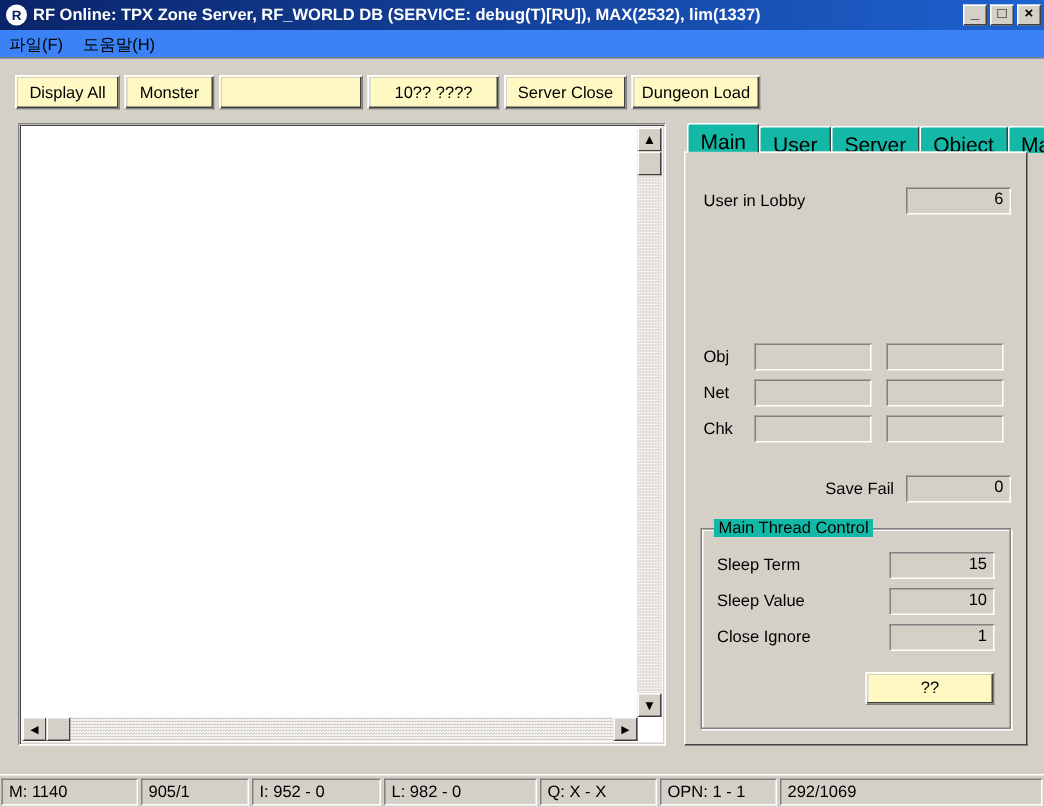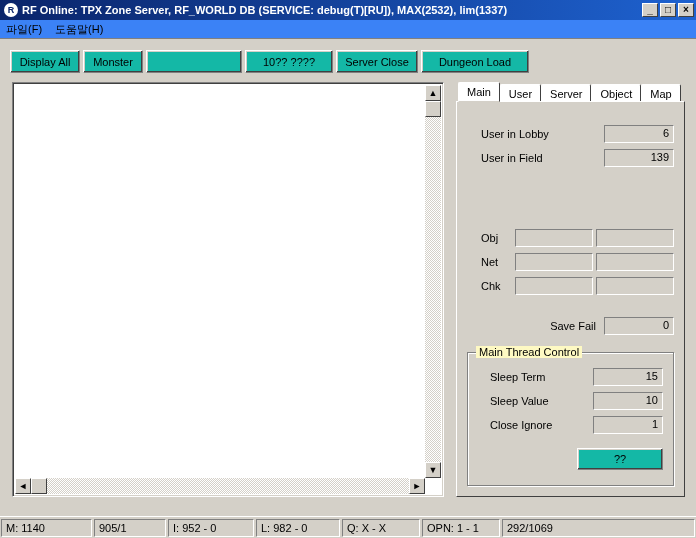--- a/index.html
+++ b/index.html
@@ -67,40 +67,40 @@
     margin-right: 10px;
     cursor: default;
   }
 
   
   .bevel-out {
     border: 1px solid #fff;
     border-right-color:#808080;
     border-bottom-color:#808080;
     box-shadow: inset -1px -1px 0 #404040, inset 1px 1px 0 #d4d0c8;
-    background:#14b8a6;
+    background:#fef9c3;
   }
   .bevel-in {
     border: 1px solid #808080;
     border-right-color:#fff;
     border-bottom-color:#fff;
     box-shadow: inset 1px 1px 0 #404040, inset -1px -1px 0 #d4d0c8;
     background:#fff;
   }
   .groupbox {
     position:absolute;
     border:1px solid #808080;
     box-shadow: 1px 1px 0 #fff inset, 1px 1px 0 #fff;
     border-radius:0;
   }
   .groupbox > .legend {
     position:absolute;
     top:-7px;
     left:8px;
-    background:#fef9c3;
+    background:#14b8a6;
     padding:0 3px;
     font-size:11px;
   }
 
   
   .toolbar {
     position:absolute;
     left:10px;
     top:50px;
     right:10px;
@@ -171,49 +171,49 @@
     top:82px;
     width:229px;
     height:415px;
   }
   .tabstrip {
     position:absolute;
     top:0; left:2px; height:20px; display:flex;
   }
   .tab {
     padding:3px 8px 2px;
-    background:#ffffff;
+    background:#14b8a6;
     border:1px solid #fff;
     border-bottom:none;
     border-right-color:#404040;
     border-top-left-radius:2px;
     border-top-right-radius:2px;
     margin-right:0;
-    font-size:11px;
+    font-size:14px;
     position:relative;
     top:2px;
     height:18px;
   }
   .tab.active {
     top:0;
     height:20px;
     z-index:2;
     border-bottom:1px solid #d4d0c8;
   }
   .tabbody {
     position:absolute;
     top:19px; left:0; right:0; bottom:0;
     border:1px solid #fff;
     border-right-color:#404040;
     border-bottom-color:#404040;
     background:#d4d0c8;
   }
 
   .row { position:absolute; left:12px; right:10px; height:20px; display:flex; align-items:center; }
-  .row .lbl { flex:0 0 95px;margin-left:12px; }
+  .row .lbl { flex:0 0 95px; }
   .row .val {
     flex:0 0 70px;
     height:18px;
     text-align:right;
     padding:1px 4px 0 0;
     background:#d4d0c8;
   }
   .row .val.inset {
     border:1px solid #808080;
     border-right-color:#fff;
@@ -258,21 +258,21 @@
   <span>파일(F)</span>
   <span>도움말(H)</span>
 </div>
 
 <div class="toolbar">
   <div class="btn bevel-out" style="width:70px">Display All</div>
   <div class="btn bevel-out" style="width:60px">Monster</div>
   <div class="btn bevel-out" style="width:96px"></div>
   <div class="btn bevel-out" style="width:88px">10?? ????</div>
   <div class="btn bevel-out" style="width:82px">Server Close</div>
-  <div class="btn bevel-out" style="width:108px">Dungeon Load</div>
+  <div class="btn bevel-out" style="width:86px">Dungeon Load</div>
 </div>
 
 <div class="listbox-wrap bevel-in">
   <div class="inner"></div>
 
   <div class="vscroll">
     <div class="sb-btn" style="top:0">▲</div>
     <div class="sb-btn" style="top:16px"></div>
     <div class="sb-track" style="top:32px;bottom:16px;left:0;right:0"></div>
     <div class="sb-btn" style="bottom:0">▼</div>
@@ -293,25 +293,20 @@
     <div class="tab">Server</div>
     <div class="tab">Object</div>
     <div class="tab">Map</div>
   </div>
   <div class="tabbody">
 
     <div class="row" style="top:22px">
       <span class="lbl">User in Lobby</span>
       <span class="spacer"></span>
       <span class="val inset">6</span>
-    </div>
-    <div class="row" style="top:46px">
-      <span class="lbl">User in Field</span>
-      <span class="spacer"></span>
-      <span class="val inset">139</span>
     </div>
 
     <div class="row" style="top:126px">
       <span class="lbl" style="flex-basis:34px">Obj</span>
       <span class="val inset" style="flex-basis:78px"></span>
       <span style="width:10px"></span>
       <span class="val inset" style="flex-basis:78px"></span>
     </div>
     <div class="row" style="top:150px">
       <span class="lbl" style="flex-basis:34px">Net</span>
@@ -355,17 +350,17 @@
       </div>
     </div>
 
   </div>
 </div>
 
 <div class="statusbar">
   <div class="cell" style="width:91px">M: 1140</div>
   <div class="cell" style="width:72px">905/1</div>
   <div class="cell" style="width:86px">I: 952 - 0</div>
-  <div class="cell" style="width:84px">L: 982 - 0</div>
+  <div class="cell" style="width:102px">L: 982 - 0</div>
   <div class="cell" style="width:78px">Q: X - X</div>
   <div class="cell" style="width:78px">OPN: 1 - 1</div>
   <div class="cell grow">292/1069</div>
 </div>
 
 </body></html>

